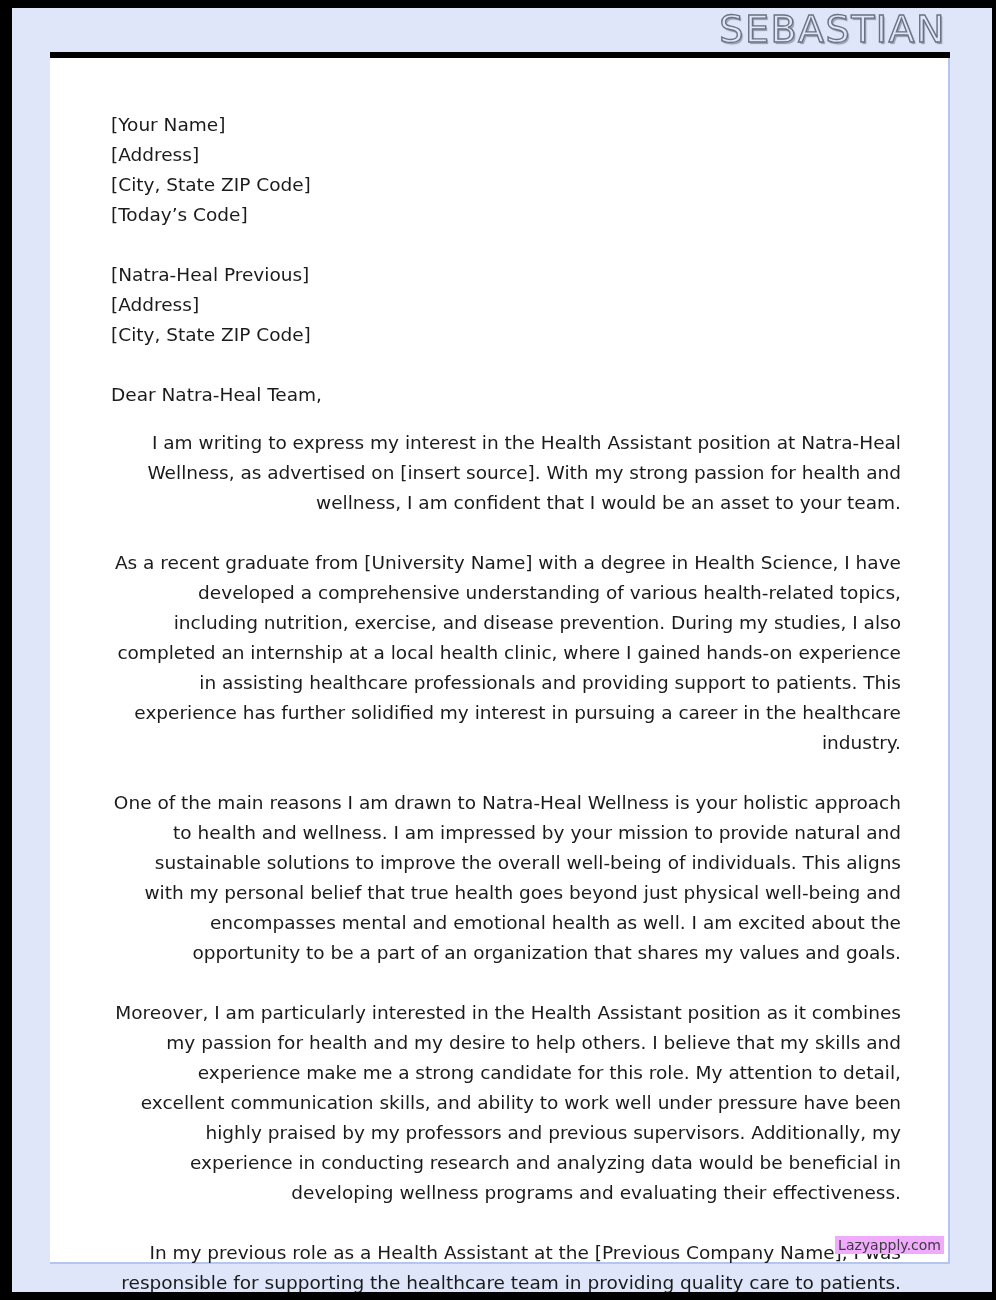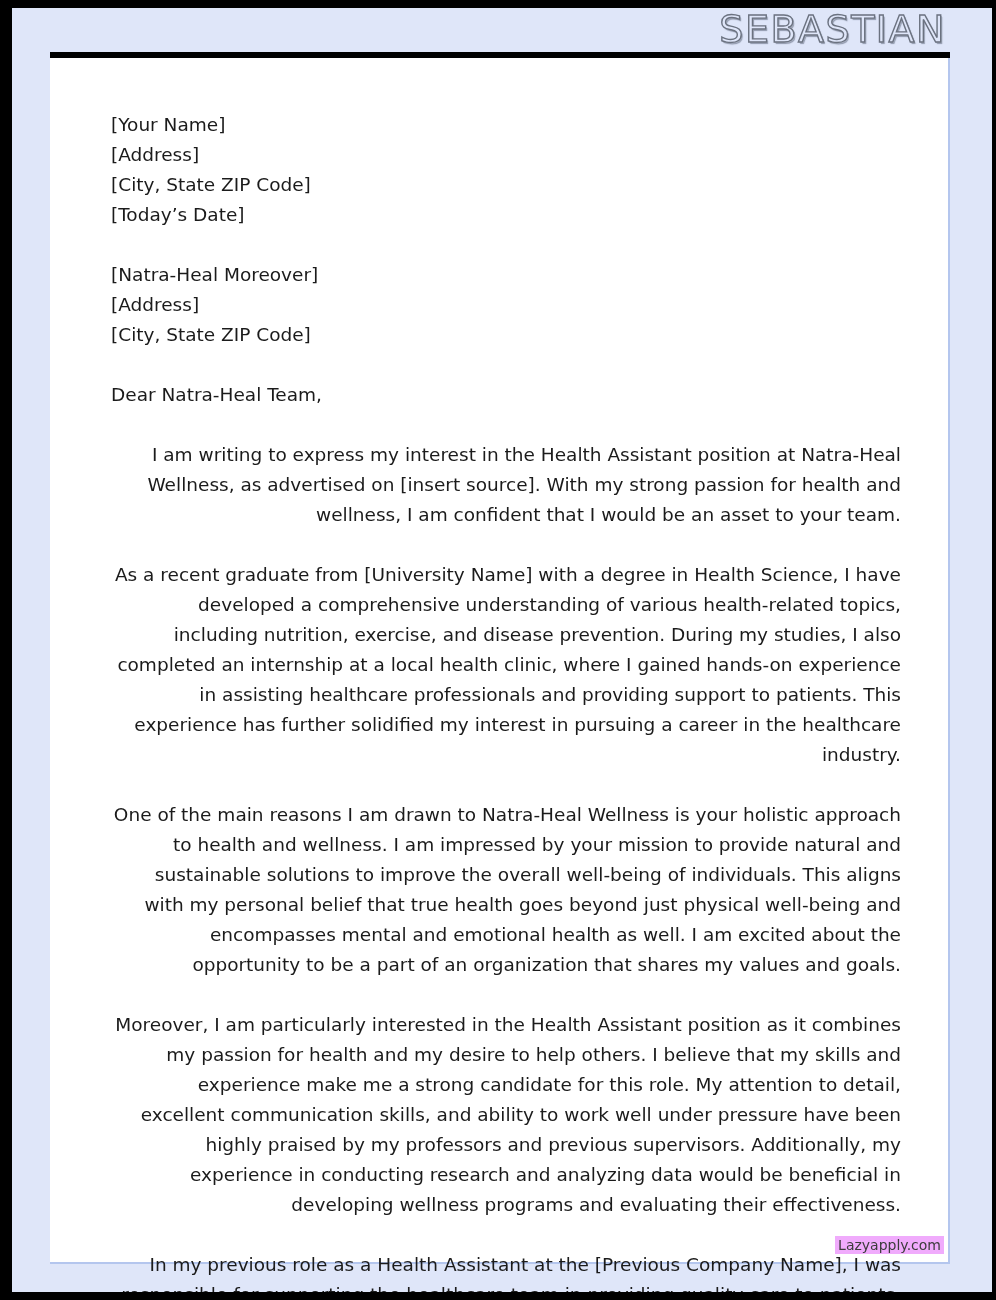--- a/index.html
+++ b/index.html
@@ -102,21 +102,21 @@
   }
 
   .addr-block {
     margin: 0 0 30px 0;
   }
   .addr-line {
     display: block;
     white-space: pre;
   }
   .salutation {
-    margin: 0 0 30px 0;
+    margin: 0 0 18px 0;
   }
   .letter-para {
     margin: 0 4px 30px 0;
     text-align: right;
   }
   .letter-para:last-child {
     margin-bottom: 0;
   }
 
   
@@ -147,25 +147,25 @@
     <div id="header-rule"></div>
 
     <div id="letter-page"></div>
 
     <div id="letter-body">
 
       <div class="addr-block">
         <span class="addr-line">[Your Name]</span>
         <span class="addr-line">[Address]</span>
         <span class="addr-line">[City, State ZIP Code]</span>
-        <span class="addr-line">[Today’s Date]</span>
+        <span class="addr-line">[Today’s Code]</span>
       </div>
 
       <div class="addr-block">
-        <span class="addr-line">[Natra-Heal Moreover]</span>
+        <span class="addr-line">[Natra-Heal Previous]</span>
         <span class="addr-line">[Address]</span>
         <span class="addr-line">[City, State ZIP Code]</span>
       </div>
 
       <div class="salutation">Dear Natra-Heal Team,</div>
 
       <p class="letter-para">I am writing to express my interest in the Health Assistant position at Natra-Heal Wellness, as advertised on [insert source]. With my strong passion for health and wellness, I am confident that I would be an asset to your team.</p>
       <p class="letter-para">As a recent graduate from [University Name] with a degree in Health Science, I have developed a comprehensive understanding of various health-related topics, including nutrition, exercise, and disease prevention. During my studies, I also completed an internship at a local health clinic, where I gained hands-on experience in assisting healthcare professionals and providing support to patients. This experience has further solidified my interest in pursuing a career in the healthcare industry.</p>
       <p class="letter-para">One of the main reasons I am drawn to Natra-Heal Wellness is your holistic approach to health and wellness. I am impressed by your mission to provide natural and sustainable solutions to improve the overall well-being of individuals. This aligns with my personal belief that true health goes beyond just physical well-being and encompasses mental and emotional health as well. I am excited about the opportunity to be a part of an organization that shares my values and goals.</p>
       <p class="letter-para">Moreover, I am particularly interested in the Health Assistant position as it combines my passion for health and my desire to help others. I believe that my skills and experience make me a strong candidate for this role. My attention to detail, excellent communication skills, and ability to work well under pressure have been highly praised by my professors and previous supervisors. Additionally, my experience in conducting research and analyzing data would be beneficial in developing wellness programs and evaluating their effectiveness.</p>

